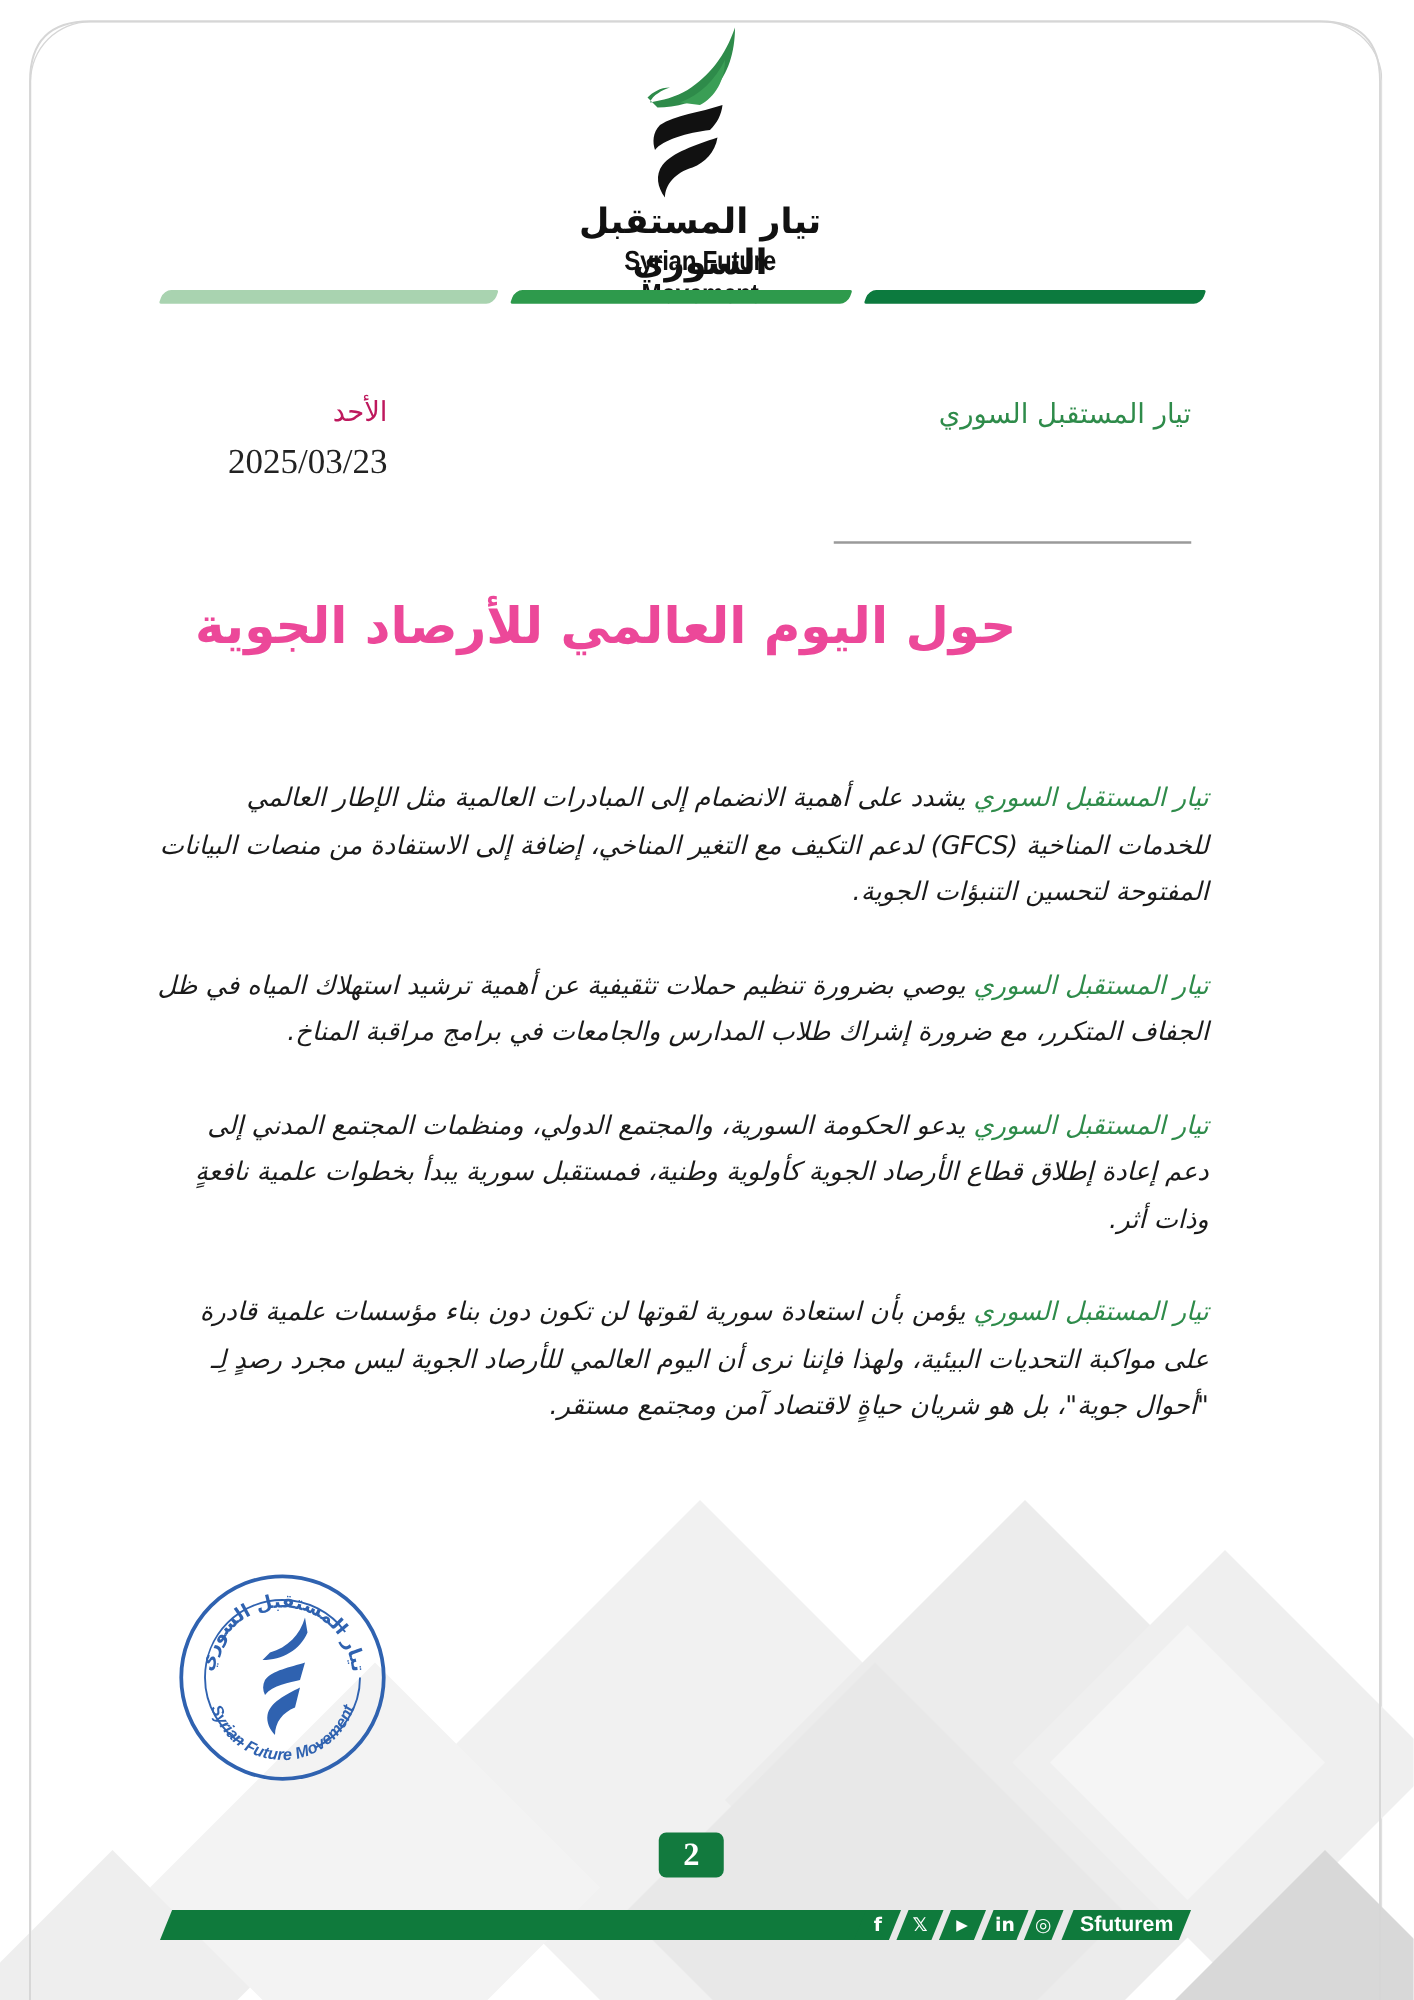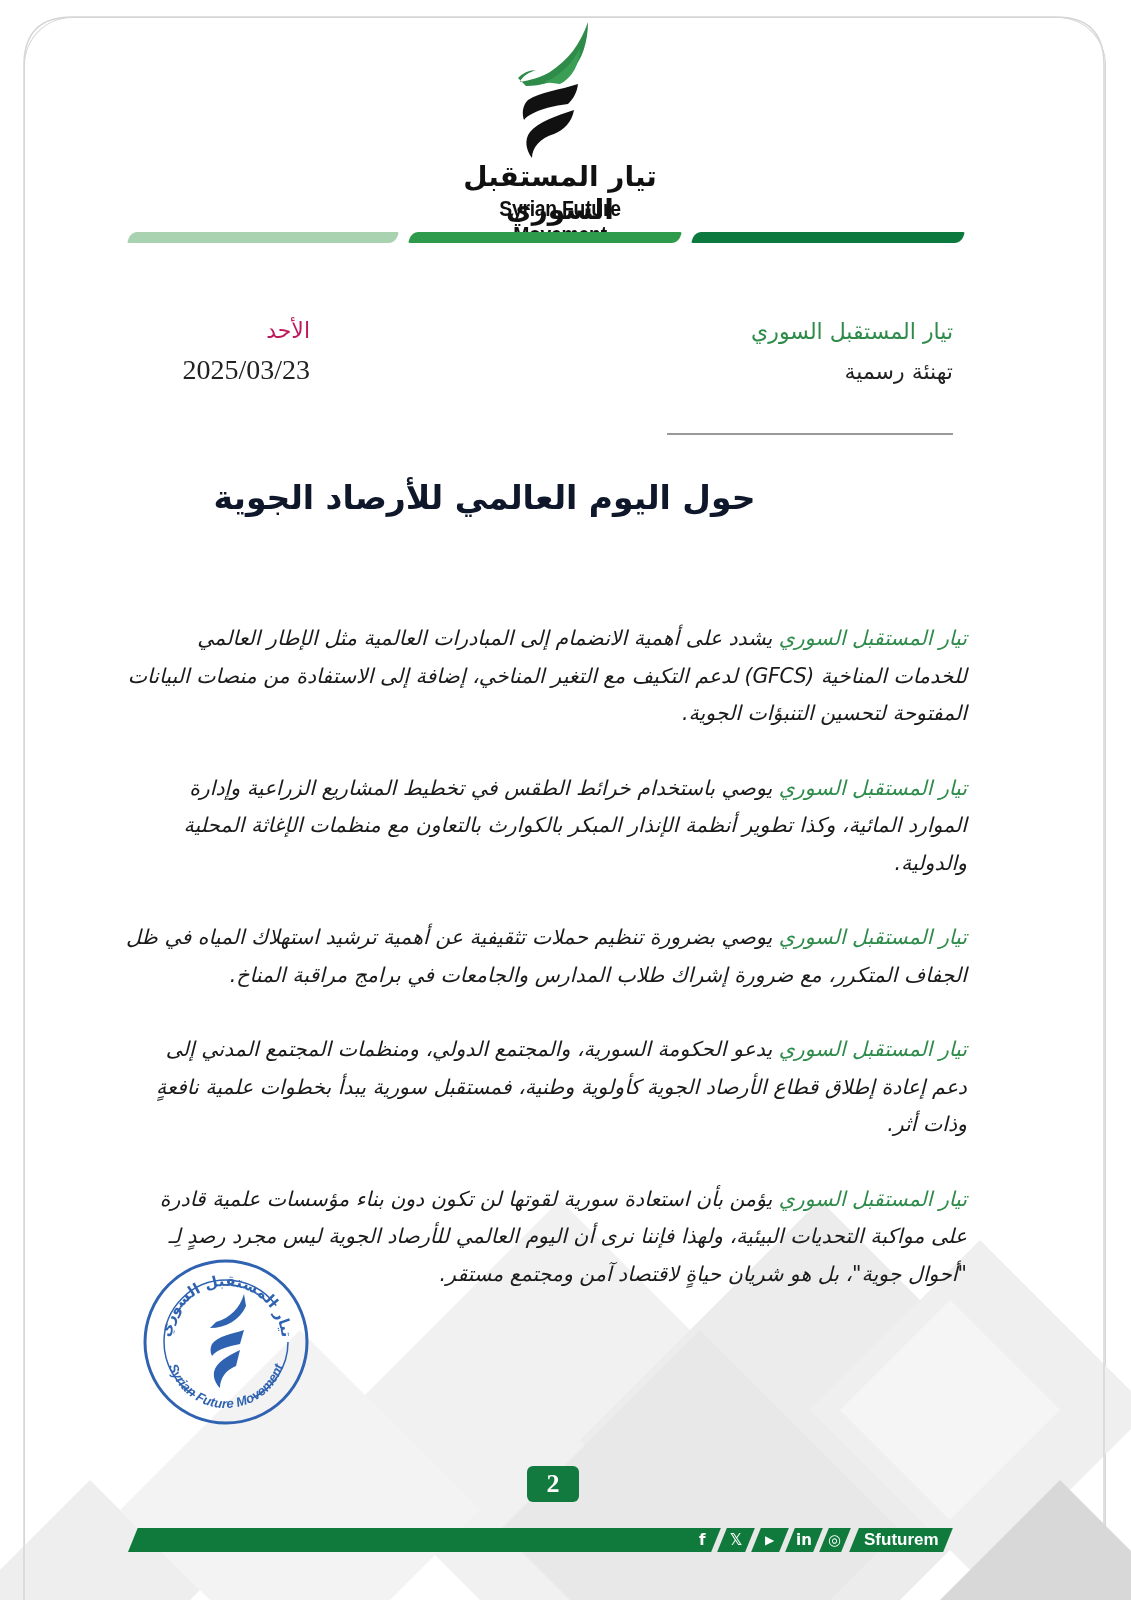--- a/index.html
+++ b/index.html
@@ -15,21 +15,21 @@
   .logo-en { position:absolute; left:0; width:240px; top:176px; text-align:center; font-family:"Liberation Sans", sans-serif; font-size:22px; color:#111; transform:scaleX(0.88); font-weight:bold; letter-spacing:-0.3px;}
   .top-bars { position:absolute; top:232px; left:127px; width:840px; height:11px; }
   .top-bar { position:absolute; top:0; height:11px; border-radius:6px 2px 6px 2px; transform:skewX(-20deg); }
   .hdr-right { position:absolute; right:178px; top:312px; text-align:right; direction:rtl; font-family:"DejaVu Sans", sans-serif; }
   .hdr-right div { font-size:22px; line-height:40px; color:#222; }
   .hdr-right .org { color:#2e8b4a; }
   .hdr-rule { position:absolute; left:667px; top:433px; width:286px; height:2px; background:#9a9a9a; }
   .hdr-left { position:absolute; left:170px; top:312px; width:140px; text-align:right; }
   .hdr-left .day { font-size:22px; line-height:38px; color:#be185d; direction:rtl; }
   .hdr-left .date { font-family:Liberation Serif, serif; font-size:28px; line-height:40px; color:#222; }
-  .title { position:absolute; left:0; width:969px; top:478px; text-align:center; font-size:33px; font-weight:bold; color:#0f172a; direction:rtl; }
+  .title { position:absolute; left:0; width:969px; top:478px; text-align:center; font-size:40px; font-weight:bold; color:#ec4899; direction:rtl; }
   .body { position:absolute; left:125px; width:842px; top:620px; direction:rtl; text-align:right; }
   .para { font-size:20.5px; line-height:37.5px; color:#1a1a1a; margin:0 0 37px 0; letter-spacing:-0.4px;font-style:italic; }
   .para .org { color:#2e8b4a; }
   .seal { position:absolute; left:140px; top:1256px; width:172px; height:172px; }
   .page-num { position:absolute; left:527px; top:1466px; width:52px; height:36px; background:#127a3e; border-radius:6px; color:#fff; font-family:"Liberation Serif", serif; font-weight:bold; font-size:26px; text-align:center; line-height:36px; }
   .footer { position:absolute; left:0; top:1520px; width:1131px; height:80px; }
   .foot-bar { position:absolute; left:128px; top:8px; width:560px; height:24px; background:#0f7a3c; transform:skewX(-22deg); transform-origin:left bottom; }
   .social { position:absolute; top:8px; height:24px; background:#0f7a3c; transform:skewX(-22deg); display:flex; align-items:center; justify-content:center; }
   .social span { transform:skewX(22deg); color:#fff; font-family:"DejaVu Sans", sans-serif; font-weight:bold; font-size:15px; line-height:24px; }
   .handle span { font-size:17px; font-weight:bold; font-family:"Liberation Sans", sans-serif; }
@@ -65,34 +65,32 @@
 </div>
 
 <div class="top-bars">
   <div class="top-bar" style="left:2px;width:268px;background:#a9d3b0;"></div>
   <div class="top-bar" style="left:283px;width:270px;background:#2e9a4c;"></div>
   <div class="top-bar" style="left:566px;width:270px;background:#0c7a3e;"></div>
 </div>
 
 <div class="hdr-right">
   <div class="org">تيار المستقبل السوري</div>
-  <div>تهنئة رسمية</div>
 </div>
 <div class="hdr-rule"></div>
 
 <div class="hdr-left">
   <div class="day">الأحد</div>
   <div class="date">2025/03/23</div>
 </div>
 
 <div class="title">حول اليوم العالمي للأرصاد الجوية</div>
 
 <div class="body">
   <p class="para"><span class="org">تيار المستقبل السوري</span><span> يشدد على أهمية الانضمام إلى المبادرات العالمية مثل الإطار العالمي للخدمات المناخية (GFCS) لدعم التكيف مع التغير المناخي، إضافة إلى الاستفادة من منصات البيانات المفتوحة لتحسين التنبؤات الجوية.</span></p>
-  <p class="para"><span class="org">تيار المستقبل السوري</span><span> يوصي باستخدام خرائط الطقس في تخطيط المشاريع الزراعية وإدارة الموارد المائية، وكذا تطوير أنظمة الإنذار المبكر بالكوارث بالتعاون مع منظمات الإغاثة المحلية والدولية.</span></p>
   <p class="para"><span class="org">تيار المستقبل السوري</span><span> يوصي بضرورة تنظيم حملات تثقيفية عن أهمية ترشيد استهلاك المياه في ظل الجفاف المتكرر، مع ضرورة إشراك طلاب المدارس والجامعات في برامج مراقبة المناخ.</span></p>
   <p class="para"><span class="org">تيار المستقبل السوري</span><span> يدعو الحكومة السورية، والمجتمع الدولي، ومنظمات المجتمع المدني إلى دعم إعادة إطلاق قطاع الأرصاد الجوية كأولوية وطنية، فمستقبل سورية يبدأ بخطوات علمية نافعةٍ وذات أثر.</span></p>
   <p class="para"><span class="org">تيار المستقبل السوري</span><span> يؤمن بأن استعادة سورية لقوتها لن تكون دون بناء مؤسسات علمية قادرة على مواكبة التحديات البيئية، ولهذا فإننا نرى أن اليوم العالمي للأرصاد الجوية ليس مجرد رصدٍ لِـ "أحوال جوية"، بل هو شريان حياةٍ لاقتصاد آمن ومجتمع مستقر.</span></p>
 </div>
 
 <svg class="seal" viewBox="0 0 172 172">
   <defs>
     <path id="arcTop" d="M30,86 A56,56 0 0 1 142,86"></path>
     <path id="arcBot" d="M26,92 A60,60 0 0 0 146,92"></path>
   </defs>

